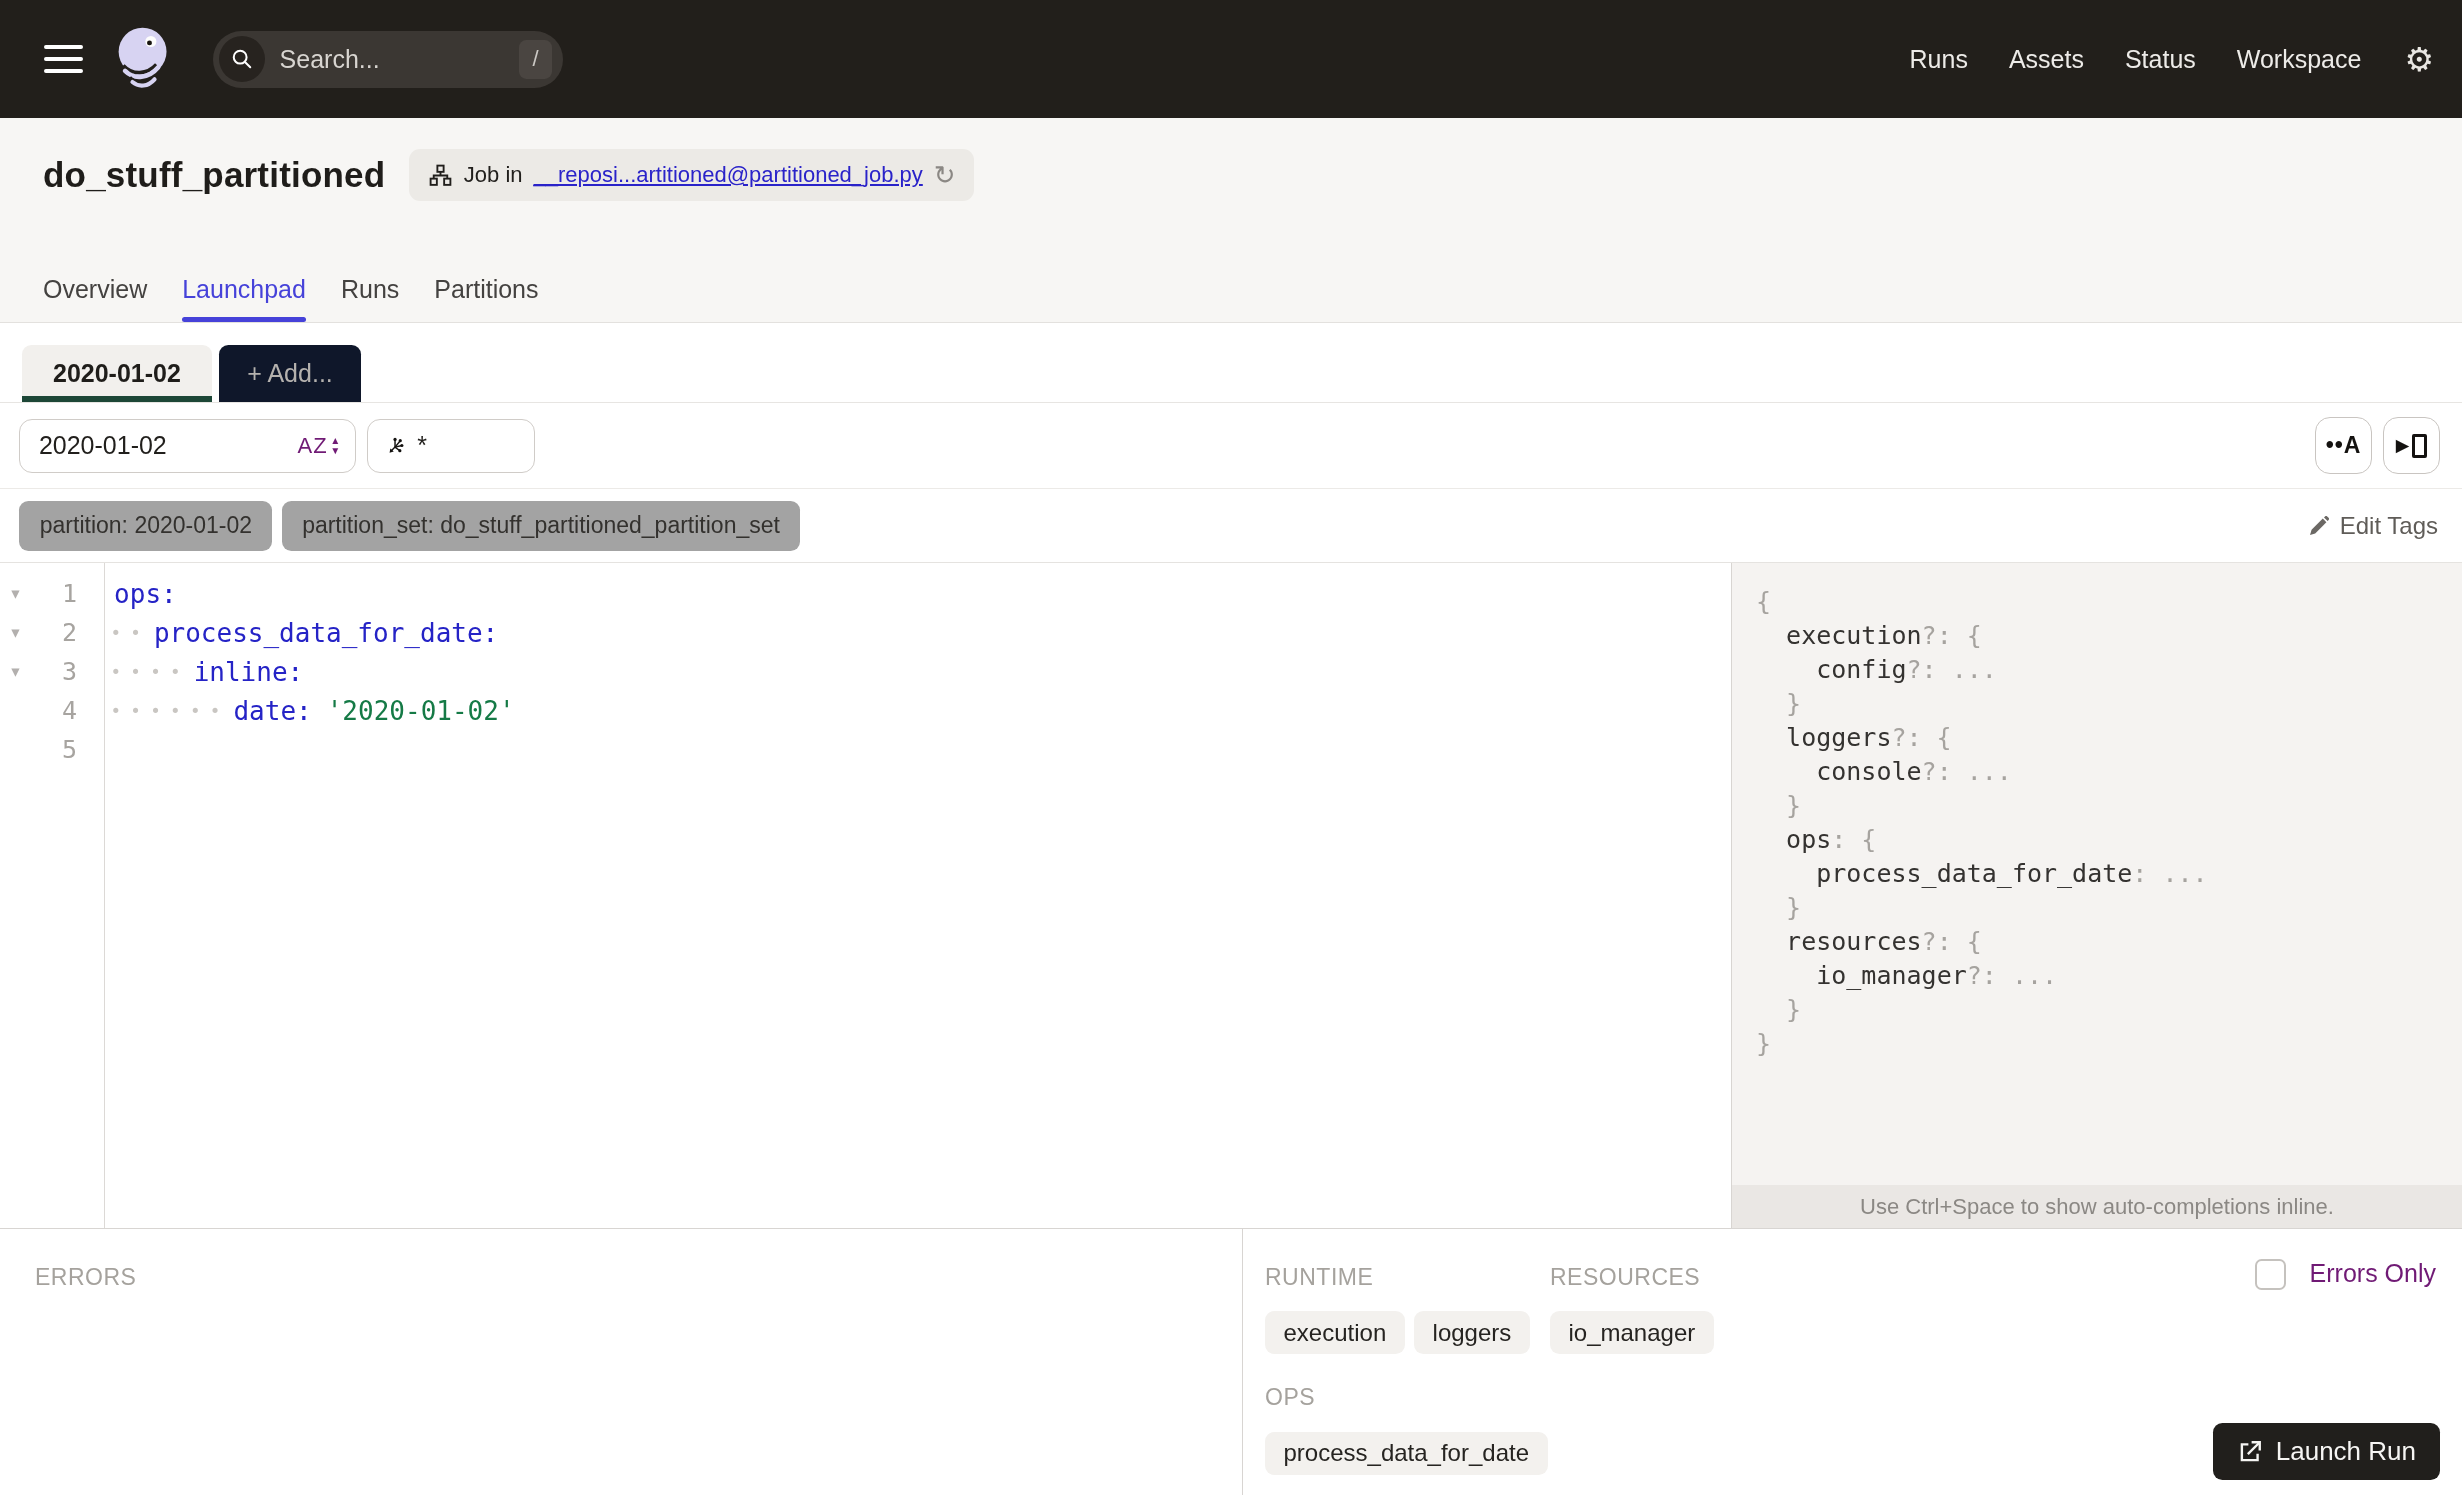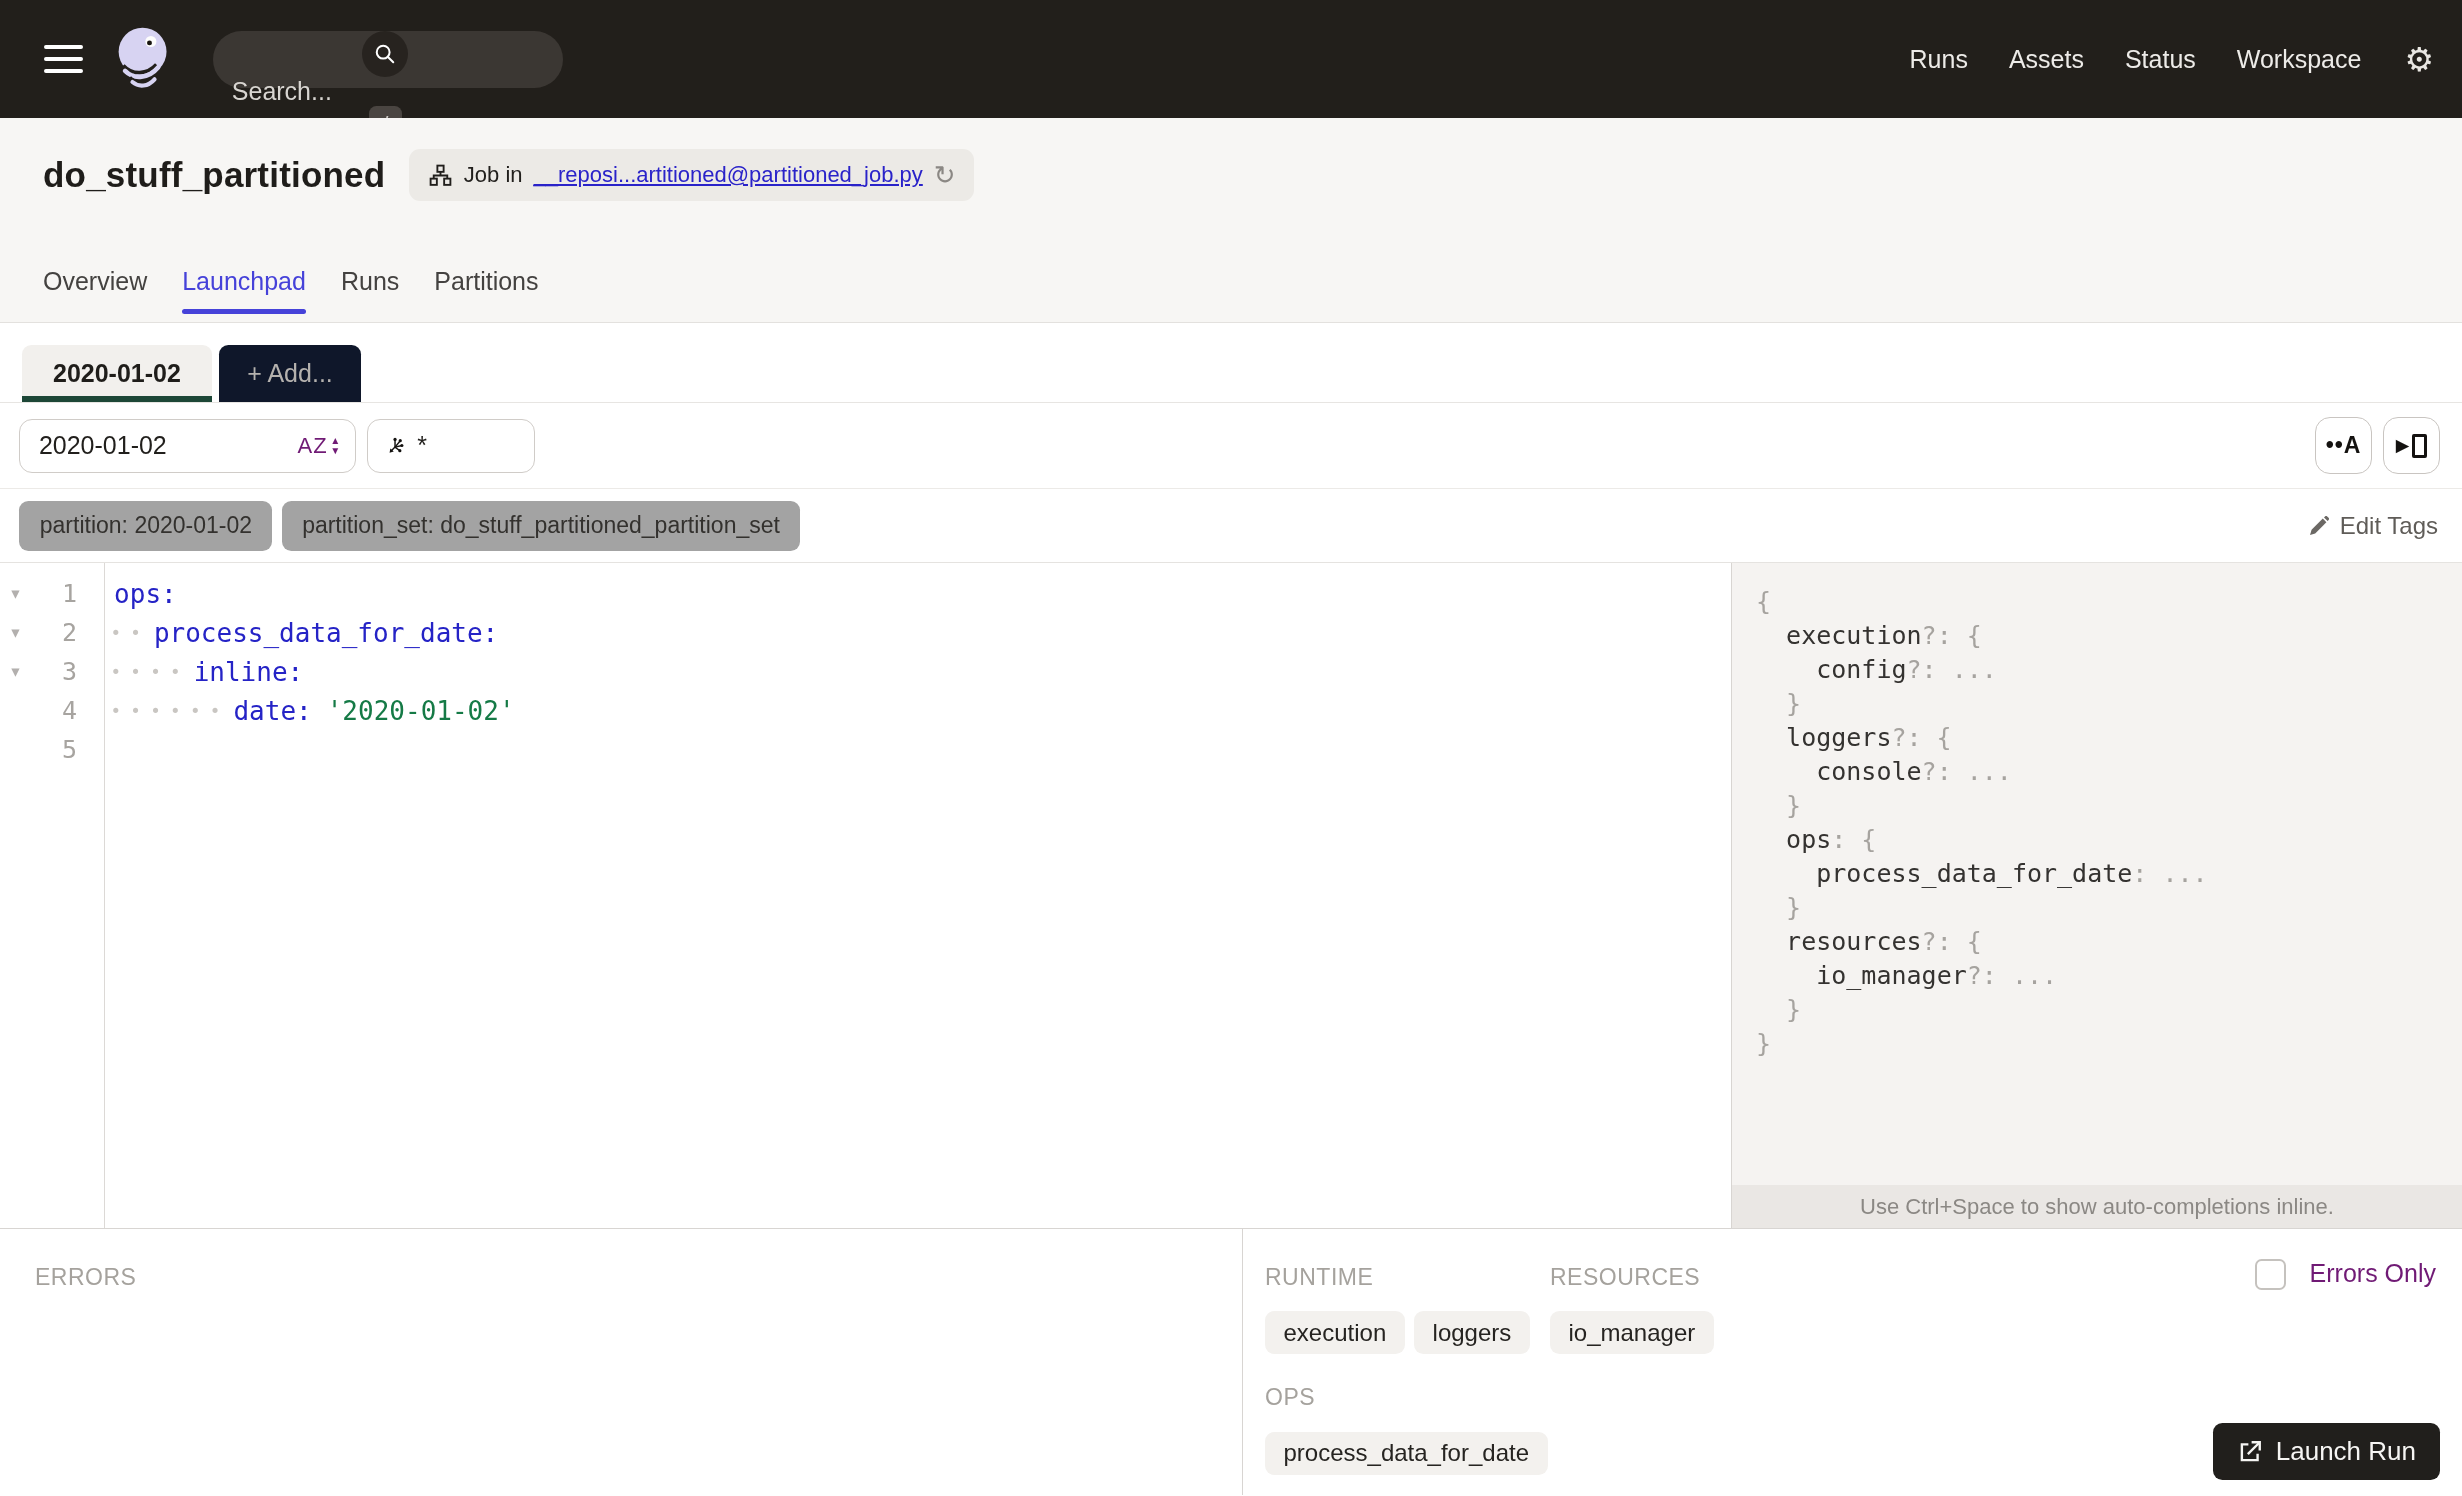--- a/index.html
+++ b/index.html
@@ -12,21 +12,21 @@
   
   .topbar {
     height: 118px; background: #221f1b;
     display: flex; align-items: center; padding: 0 28px 0 44px;
   }
   .hamburger { width: 39px; display: flex; flex-direction: column; gap: 7.4px; cursor: pointer; }
   .hamburger span { display: block; height: 4.6px; background: #ffffff; border-radius: 1.9px; }
   .logo { margin-left: 28px; width: 65px; height: 70px; display: flex; align-items: center; }
   .searchbox {
     margin-left: 37px; width: 350px; height: 57px; border-radius: 29px;
-    background: #3b3733; display: flex; align-items: center; padding: 0 11px 0 5.6px; flex-direction: column;
+    background: #3b3733; display: flex; align-items: center; padding: 0 11px 0 5.6px;
   }
   .search-circle {
     width: 46px; height: 46px; border-radius: 50%; background: #27231f;
     display: flex; align-items: center; justify-content: center; flex: none;
   }
   .searchbox input {
     flex: 1; min-width: 0; background: transparent; border: none; outline: none;
     font-family: "Liberation Sans", sans-serif; font-size: 25px; color: #d8d5d1;
     margin-left: 15px;
   }
@@ -46,21 +46,21 @@
     position: relative; padding-left: 43px;
   }
   .title-row { padding-top: 31px; display: flex; align-items: center; gap: 24px; }
   .page-title { font-size: 35px; font-weight: 700; color: #1f1d1a; letter-spacing: 0.2px; }
   .job-badge {
     height: 52px; background: #eceae6; border-radius: 11px;
     display: inline-flex; align-items: center; gap: 11px; padding: 0 18.5px; font-size: 22px;
   }
   .job-badge .link { color: #2a23c9; text-decoration: underline; cursor: pointer; }
   .refresh { color: #8b8884; font-size: 26px; cursor: pointer; line-height: 1; }
-  .tabs { position: absolute; bottom: 8px; left: 43px; display: flex; gap: 35px; }
+  .tabs { position: absolute; bottom: 0; left: 43px; display: flex; gap: 35px; }
   .tab { padding-bottom: 18.5px; font-size: 25px; font-weight: 500; color: #444240; cursor: pointer; position: relative; }
   .tab.active { color: #4642d9; }
   .tab.active::after {
     content: ""; position: absolute; left: 0; right: 0; bottom: 0; height: 4.6px;
     background: #4642d9; border-radius: 2.8px;
   }
 
   
   .ptabs-row {
     height: 80px; background: #ffffff; border-bottom: 0.9px solid #e7e5e2;

